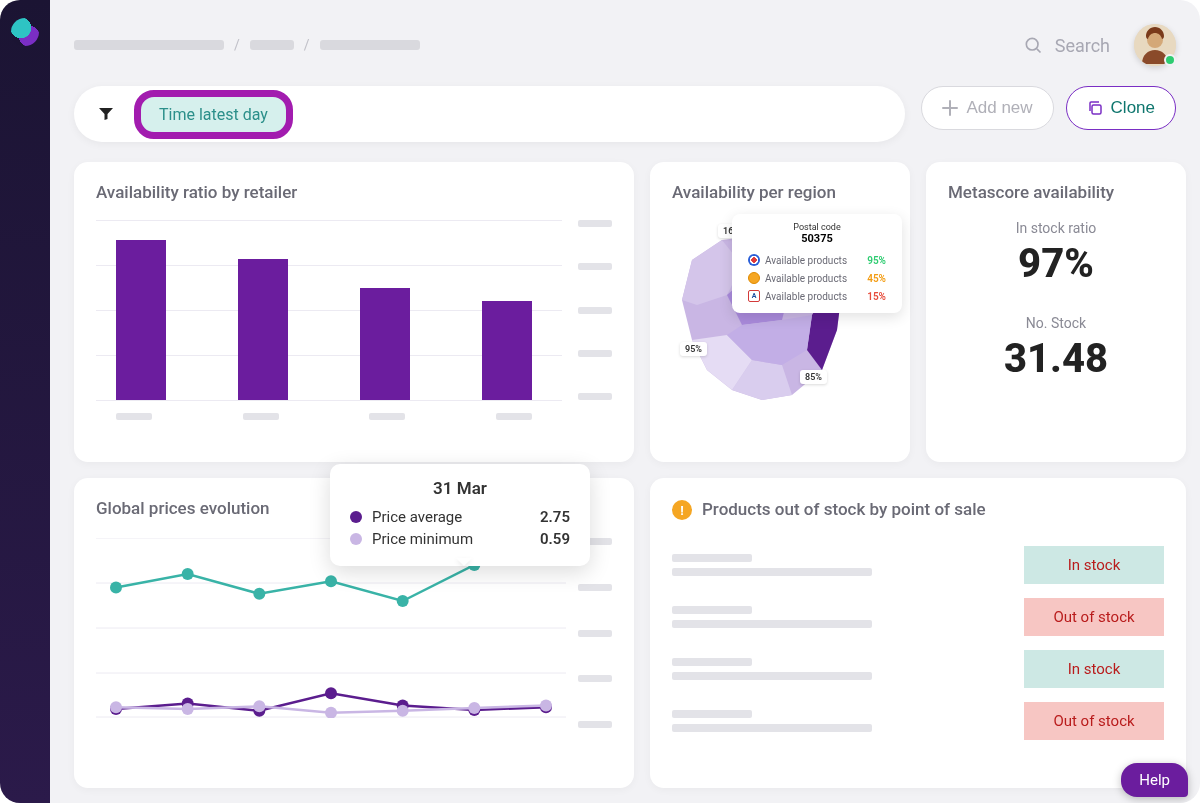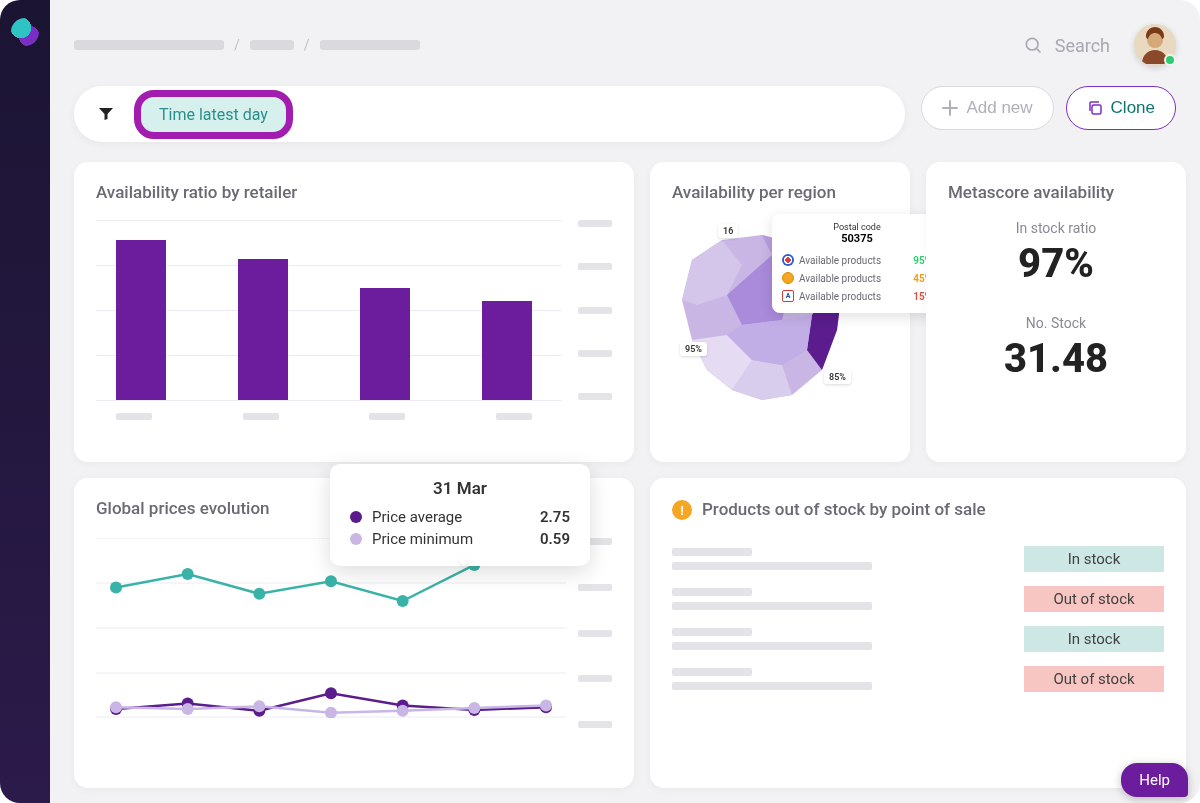--- a/index.html
+++ b/index.html
@@ -151,23 +151,22 @@
 
   
   .map-card .map-wrap { position: relative; height: 210px; }
   .map-svg { width: 180px; height: 200px; }
   .map-tooltip {
     position: absolute; top: -6px; left: 60px;
     width: 170px;
     background: #fff;
     border-radius: 8px;
     box-shadow: 0 4px 14px rgba(0,0,0,.12);
-    padding: 8px 10px;
+    padding: 8px 16px;
     font-size: 10px;
-    margin-left: 40px;
   }
   .map-tooltip .pc-label { text-align: center; color: #333; font-size: 9px; }
   .map-tooltip .pc-code { text-align: center; font-weight: 700; font-size: 11px; margin-bottom: 6px; }
   .tt-row {
     display: flex; align-items: center; justify-content: space-between;
     padding: 3px 0;
   }
   .tt-row .left { display: flex; align-items: center; gap: 5px; color: #6a6a75; }
   .ret-ic { width: 12px; height: 12px; border-radius: 50%; display: inline-block; }
   .ret-a { border: 1px solid #d33a3a; background: #fff; border-radius: 2px; font-size: 7px; text-align: center; color: #1c4fa0; font-weight: bold; width: 12px; height: 12px; line-height: 11px; }
@@ -235,23 +234,23 @@
     margin-top: 2px;
   }
   .stock-title { color: #6a6a75; font-size: 17px; font-weight: 500; line-height: 1.3; max-width: 300px; }
   .stock-row {
     display: flex; align-items: center; justify-content: space-between;
     margin-bottom: 14px;
   }
   .stock-ph-grp { display: flex; flex-direction: column; gap: 6px; }
   .stock-ph { height: 8px; background: #e3e3e8; border-radius: 2px; }
   .stock-badge {
-    width: 140px; height: 26px;
+    width: 140px; height: 38px;
     display: flex; align-items: center; justify-content: center;
-    font-size: 15px; color: #404040;
+    font-size: 15px; color: #b91c1c;
   }
   .badge-in { background: #cde8e4; }
   .badge-out { background: #f7c6c3; }
 
   
   .help-fab {
     position: absolute;
     right: 12px; bottom: 6px;
     background: #6b1d9e;
     color: #fff;
@@ -366,21 +365,21 @@
             <path d="M90 15 L130 25 L160 40 L170 70 L150 80 L120 60 L100 35 Z" fill="#b89de0"></path>
             <path d="M150 80 L170 70 L165 110 L150 150 L135 130 L140 95 Z" fill="#5b1d8e"></path>
             <path d="M60 170 L90 180 L120 175 L110 145 L80 140 Z" fill="#d9cdee"></path>
             <path d="M20 120 L35 150 L60 170 L80 140 L55 115 Z" fill="#e5dcf4"></path>
             <path d="M10 80 L20 40 L50 20 L70 45 L55 75 L25 85 Z" fill="#d4c5ea"></path>
             <path d="M55 75 L100 35 L120 60 L110 100 L70 105 Z" fill="#a98adb"></path>
             <path d="M70 105 L110 100 L140 95 L135 130 L110 145 L80 140 L55 115 Z" fill="#c2aee6"></path>
           </svg>
           <div class="map-badge" style="top:4px; left:46px">16</div>
           <div class="map-badge" style="top:122px; left:8px">95%</div>
-          <div class="map-badge" style="top:150px; left:152px">85%</div>
+          <div class="map-badge" style="top:150px; left:128px">85%</div>
 
           <div class="map-tooltip">
             <div class="pc-label">Postal code</div>
             <div class="pc-code">50375</div>
             <div class="tt-row">
               <span class="left">
                   <span class="ret-ic" style="background:radial-gradient(circle,#e03a3a 30%,#fff 31% 50%,#2a5fd8 51%)"></span>
                   <span>Available products</span>
                 </span>
               <span class="pct-g">95%</span>

